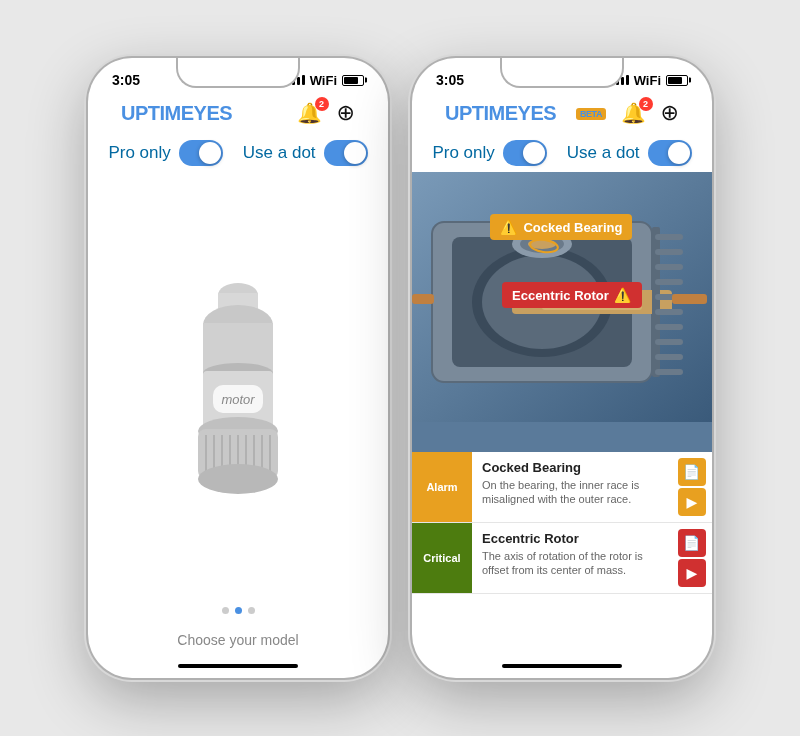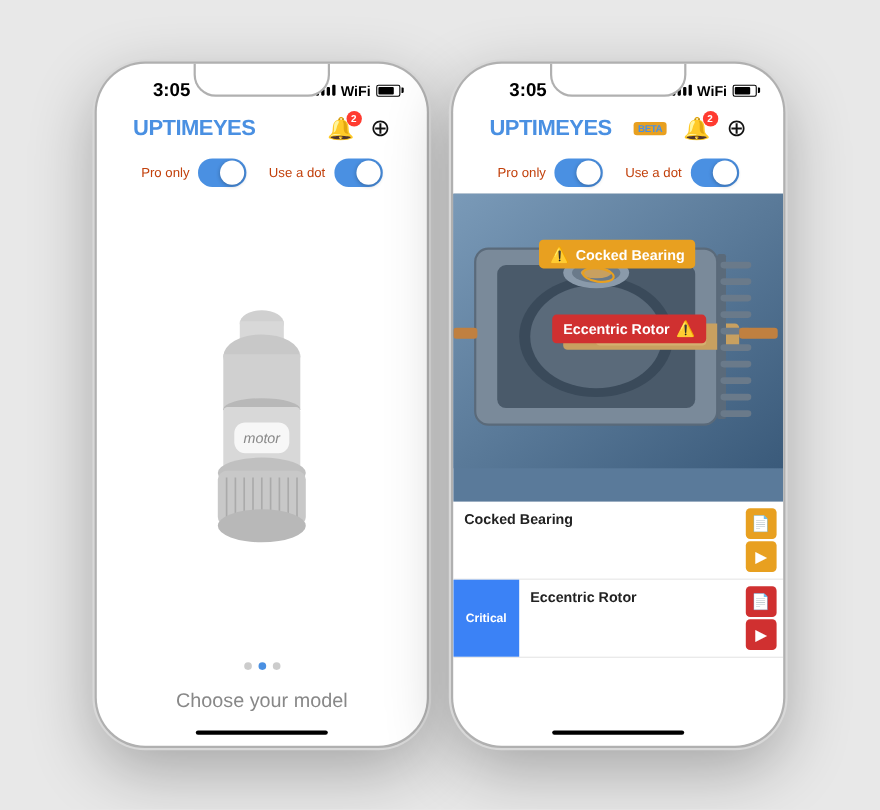--- a/index.html
+++ b/index.html
@@ -51,21 +51,21 @@
     
     .status-bar {
       display: flex;
       justify-content: space-between;
       align-items: center;
       padding: 14px 24px 4px;
       font-size: 13px;
       font-weight: 600;
       flex-shrink: 0;
     }
-    .status-left { font-size: 17px; font-weight: 700; margin-left: 27px; }
+    .status-left { font-size: 14px; font-weight: 700; }
     .status-right {
       display: flex;
       gap: 5px;
       align-items: center;
     }
     .signal-bars {
       display: flex;
       gap: 2px;
       align-items: flex-end;
     }
@@ -164,22 +164,22 @@
       justify-content: center;
       gap: 20px;
       align-items: center;
       padding: 6px 20px;
       flex-shrink: 0;
     }
     .toggle-item {
       display: flex;
       align-items: center;
       gap: 8px;
-      font-size: 12px;
-      color: #c2410c;
+      font-size: 17px;
+      color: #0369a1;
     }
     .toggle-switch {
       width: 44px;
       height: 26px;
       border-radius: 13px;
       position: relative;
       cursor: pointer;
     }
     .toggle-switch.on { background: #4a90e2; }
     .toggle-knob {
@@ -204,21 +204,21 @@
     .dot {
       width: 7px;
       height: 7px;
       border-radius: 50%;
       background: #ccc;
     }
     .dot.active { background: #4a90e2; }
 
     .choose-model {
       text-align: center;
-      font-size: 18px;
+      font-size: 14px;
       color: #888;
       padding: 8px 0 16px;
       flex-shrink: 0;
     }
 
     
     .home-indicator {
       width: 120px;
       height: 4px;
       background: #000;
@@ -269,21 +269,21 @@
       overflow: hidden;
     }
     .diagnosis-item {
       display: flex;
       border-bottom: 1px solid #e5e5e5;
     }
     .diagnosis-item.alarm .severity-badge {
       background: #e8a020;
     }
     .diagnosis-item.critical .severity-badge {
-      background: #3b82f6;
+      background: #4d7c0f;
     }
     .severity-badge {
       color: white;
       font-size: 11px;
       font-weight: 700;
       padding: 0 10px;
       display: flex;
       align-items: center;
       justify-content: center;
       min-width: 60px;
@@ -541,35 +541,40 @@
 
       <div class="annotation critical-label" style="top:110px; left:90px; z-index:5;">
         <span>Eccentric Rotor</span>
         <span class="annotation-icon">⚠️</span>
       </div>
     </div>
 
     <div class="diagnosis-list">
 
       <div class="diagnosis-item alarm">
+        <div class="severity-badge">
+          <span>Alarm</span>
+        </div>
         <div class="diagnosis-content">
           <div class="diagnosis-title">Cocked Bearing</div>
+          <div class="diagnosis-desc">On the bearing, the inner race is misaligned with the outer race.</div>
         </div>
         <div class="diagnosis-actions">
           <div class="action-btn">📄</div>
           <div class="action-btn">▶</div>
         </div>
       </div>
 
       <div class="diagnosis-item critical">
         <div class="severity-badge">
           <span>Critical</span>
         </div>
         <div class="diagnosis-content">
           <div class="diagnosis-title">Eccentric Rotor</div>
+          <div class="diagnosis-desc">The axis of rotation of the rotor is offset from its center of mass.</div>
         </div>
         <div class="diagnosis-actions">
           <div class="action-btn">📄</div>
           <div class="action-btn">▶</div>
         </div>
       </div>
     </div>
 
     <div class="home-indicator"></div>
   </div>

